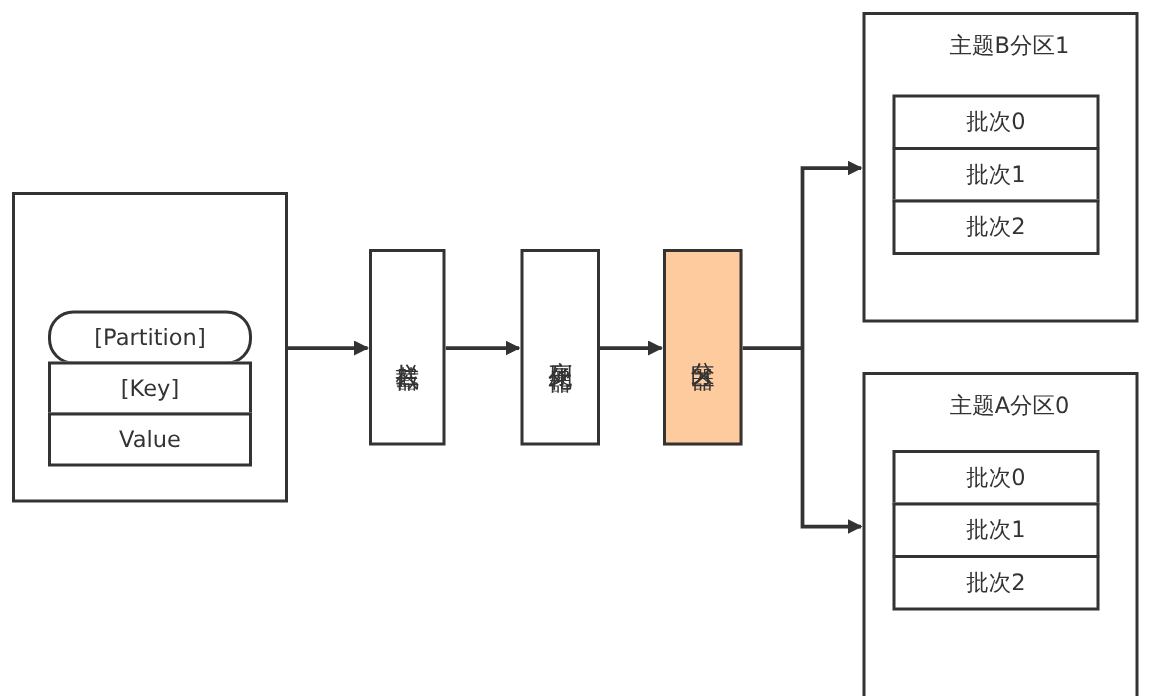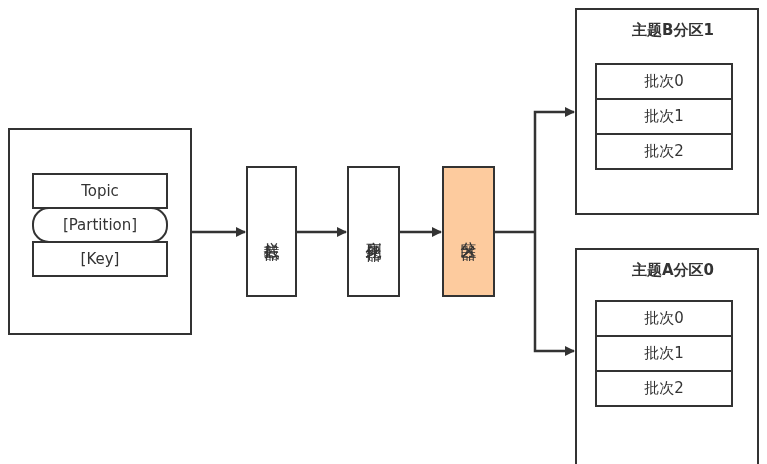--- a/index.html
+++ b/index.html
@@ -1,19 +1,19 @@
 <!DOCTYPE html>
 <html><head>
   <meta charset="utf-8">
   <style>
     html, body { margin: 0; padding: 0; background: #ffffff; }
     body { width: 767px; height: 464px; position: relative; overflow: hidden;
            font-family: "DejaVu Sans", "Liberation Sans", sans-serif; color: #333333; }
     .box { position: absolute; box-sizing: border-box; border: 2px solid #333333; background: #ffffff; }
-    .title { position: absolute; left: 12px; right: 0; text-align: center; font-size: 15px; font-weight: bold; }
+    .title { position: absolute; left: 12px; right: 0; text-align: center; font-size: 15px; }
     .cell { position: absolute; box-sizing: border-box; border: 2px solid #333333; background: #fff;
             display: flex; align-items: center; justify-content: center; font-size: 15px; }
     .vbox { position: absolute; box-sizing: border-box; border: 2px solid #333333; background: #fff;
             display: flex; align-items: center; justify-content: center; }
     .vtext { writing-mode: vertical-rl; text-orientation: upright; font-size: 16px; letter-spacing: 2px; line-height: 1; }
     svg.wires { position: absolute; left: 0; top: 0; }
   </style>
 </head>
 <body>
 
@@ -25,23 +25,23 @@
   </defs>
   <line x1="192" y1="232" x2="245" y2="232" stroke="#333" stroke-width="2.5" marker-end="url(#arr)"></line>
   <line x1="297" y1="232" x2="346" y2="232" stroke="#333" stroke-width="2.5" marker-end="url(#arr)"></line>
   <line x1="400" y1="232" x2="441" y2="232" stroke="#333" stroke-width="2.5" marker-end="url(#arr)"></line>
   <polyline points="495,232 535,232" fill="none" stroke="#333" stroke-width="2.5"></polyline>
   <polyline points="535,232 535,112 574,112" fill="none" stroke="#333" stroke-width="2.5" marker-end="url(#arr)"></polyline>
   <polyline points="535,232 535,351 574,351" fill="none" stroke="#333" stroke-width="2.5" marker-end="url(#arr)"></polyline>
 </svg>
 
 <div class="box" style="left:8px; top:128px; width:184px; height:207px;">
-  <div class="cell" style="left:22px; top:43px; width:136px; height:36px;">Topic</div>
   <div class="cell" style="left:22px; top:77px; width:136px; height:36px;border-radius:17px;">[Partition]</div>
   <div class="cell" style="left:22px; top:111px; width:136px; height:36px;">[Key]</div>
+  <div class="cell" style="left:22px; top:145px; width:136px; height:36px;">Value</div>
 </div>
 
 <div class="vbox" style="left:246px; top:166px; width:51px; height:131px;">
   <span class="vtext">拦截器</span>
 </div>
 <div class="vbox" style="left:347px; top:166px; width:53px; height:131px;">
   <span class="vtext">序列化器</span>
 </div>
 <div class="vbox" style="left:442px; top:166px; width:53px; height:131px; background:#FDCB9E;">
   <span class="vtext">分区器</span>

